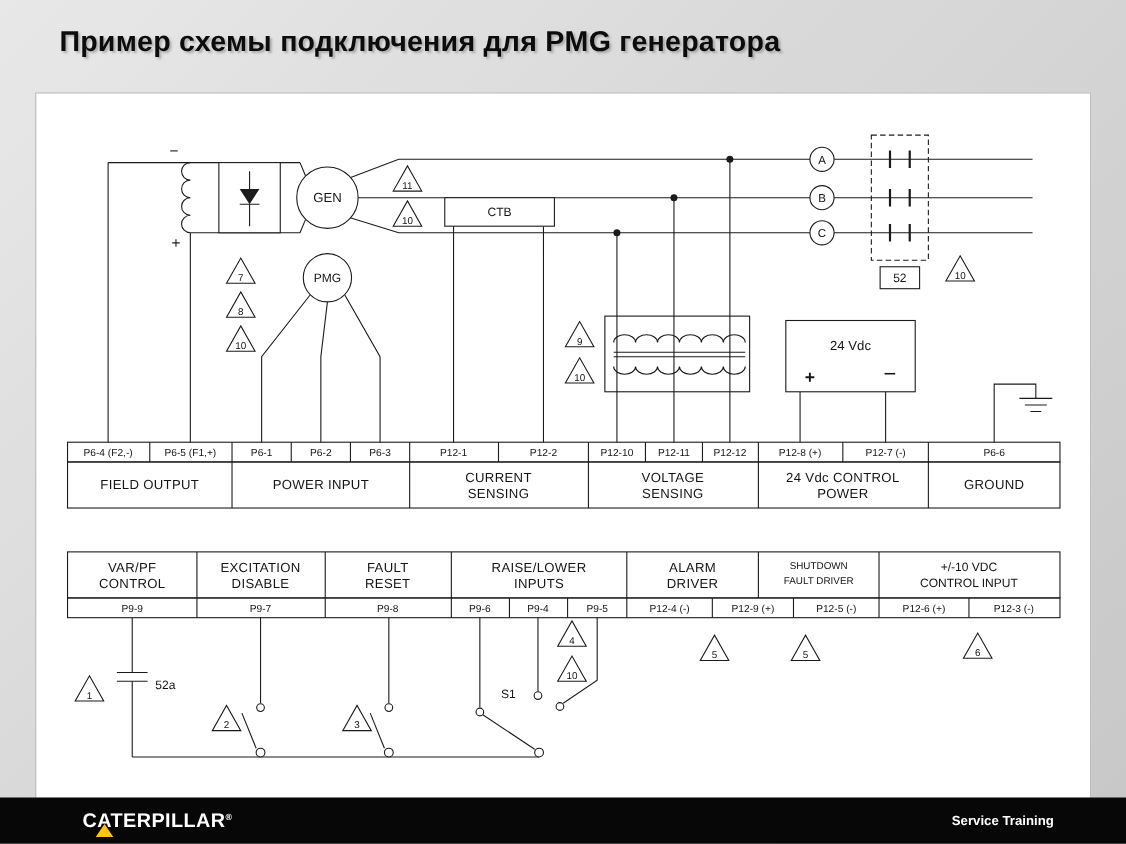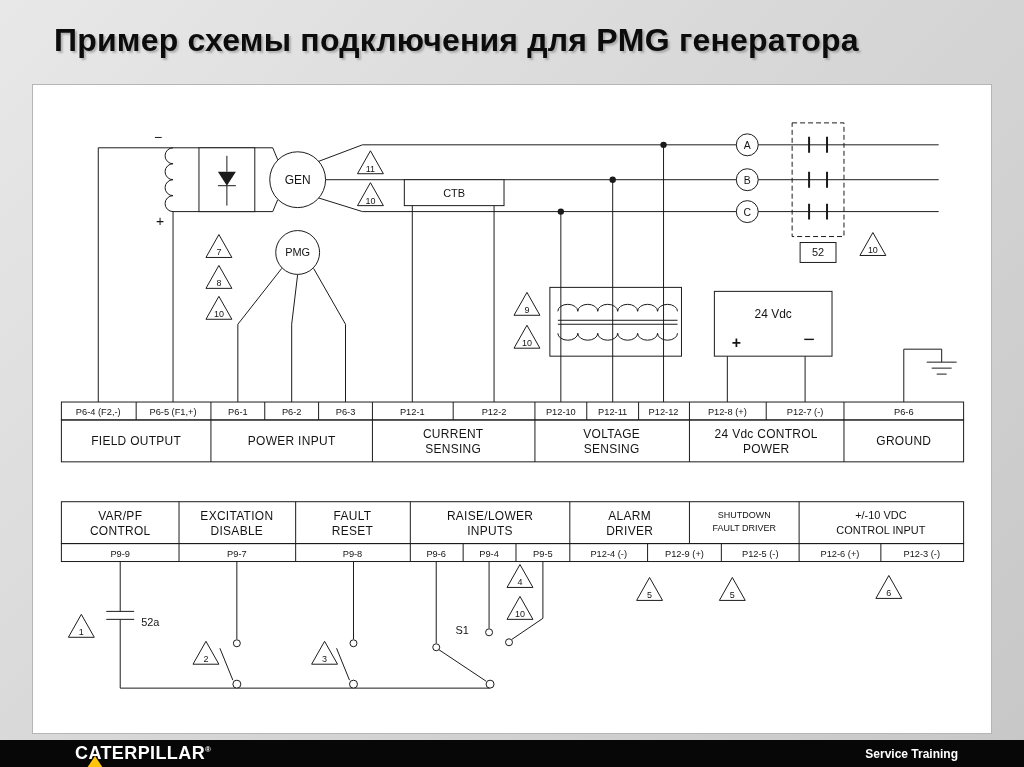--- a/index.html
+++ b/index.html
@@ -1,19 +1,19 @@
 <!DOCTYPE html>
 <html><head>
 <meta charset="utf-8">
 <style>
   html,body{margin:0;padding:0;}
   body{width:1024px;height:767px;position:relative;overflow:hidden;
        background:linear-gradient(135deg,#e8e8e8 0%,#d8d8d8 45%,#c7c7c7 100%);
        font-family:"Liberation Sans",sans-serif;}
-  .title{position:absolute;left:54px;top:22px;font-size:32px;font-weight:bold;color:#0c0c0c;
+  .title{position:absolute;left:54px;top:22px;font-size:26px;font-weight:bold;color:#0c0c0c;
          letter-spacing:.2px;text-shadow:2px 2px 2px rgba(110,110,110,.45);}
   .panel{position:absolute;left:32px;top:84px;width:960px;height:650px;background:#fff;
          border:1px solid #b5b5b5;box-sizing:border-box;}
   svg{display:block;}
   .w{stroke:#1b1b1b;stroke-width:1;fill:none;}
   .w2{stroke:#1b1b1b;stroke-width:2;fill:none;}
   .bx{stroke:#1b1b1b;stroke-width:1;fill:#fff;}
   .bxn{stroke:#1b1b1b;stroke-width:1;fill:none;}
   .dash{stroke:#1b1b1b;stroke-width:1;fill:none;stroke-dasharray:5 3;}
   .dot{fill:#1b1b1b;stroke:none;}
@@ -24,21 +24,21 @@
   .t9{font-size:9.3px;}
   .t9b{font-size:9px;}
   .t10{font-size:10.5px;}
   .t11{font-size:11px;}
   .t12{font-size:12px;letter-spacing:.3px;}
   .t12n{font-size:12px;}
   .t14{font-size:14px;}
   .t16{font-size:16px;font-weight:bold;}
   .t20{font-size:20px;}
   .ts{text-anchor:start;}
-  .footer{position:absolute;left:0;right:0;bottom:0;height:27px;background:#070707;
+  .footer{position:absolute;left:0;right:0;bottom:0;height:42px;background:#070707;
           display:flex;align-items:center;justify-content:space-between;padding:0 66px 0 75px;}
   .cat-logo{position:relative;color:#fff;font-weight:bold;font-size:18px;letter-spacing:.4px;}
   .cat-text{position:relative;z-index:1;}
   .cat-reg{font-size:8px;vertical-align:super;color:#fff;}
   .cat-tri{position:absolute;left:12px;bottom:-4px;width:0;height:0;z-index:0;
            border-left:8px solid transparent;border-right:8px solid transparent;
            border-bottom:12px solid #ffc40c;}
   .service{color:#fff;font-weight:bold;font-size:12px;}
 </style>
 </head>

